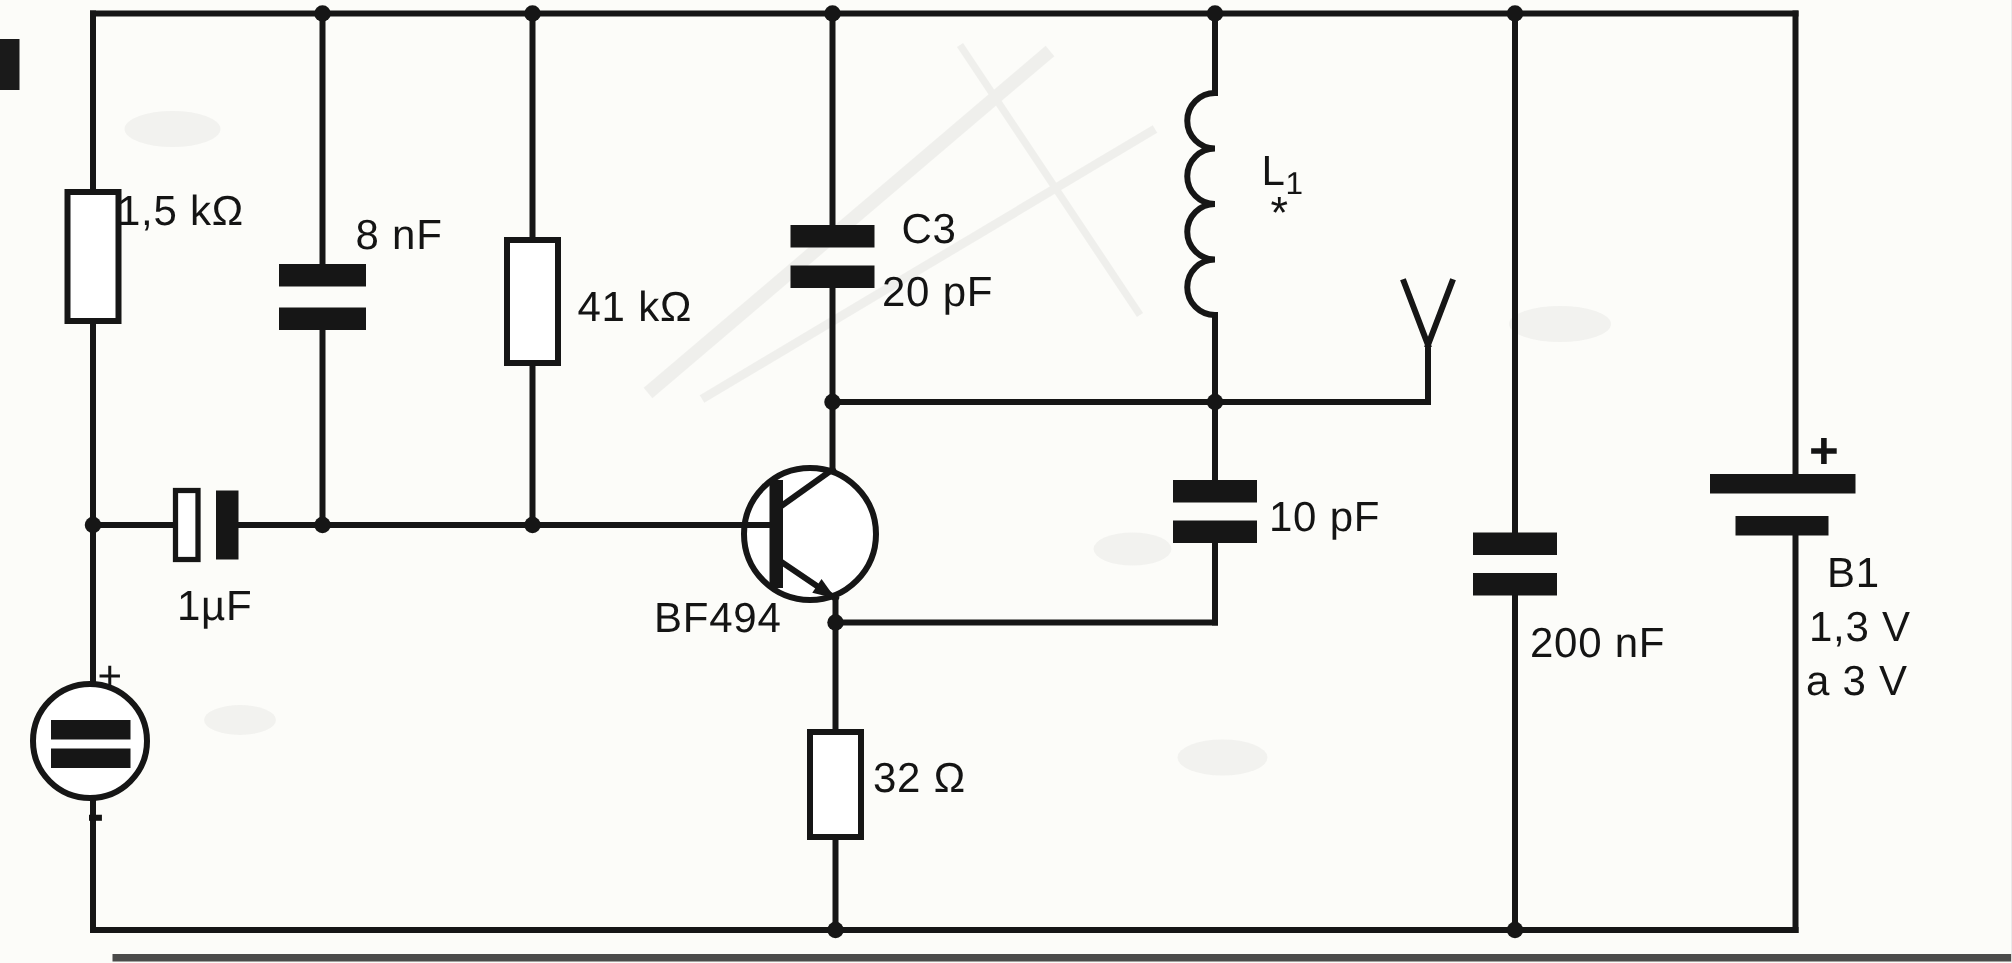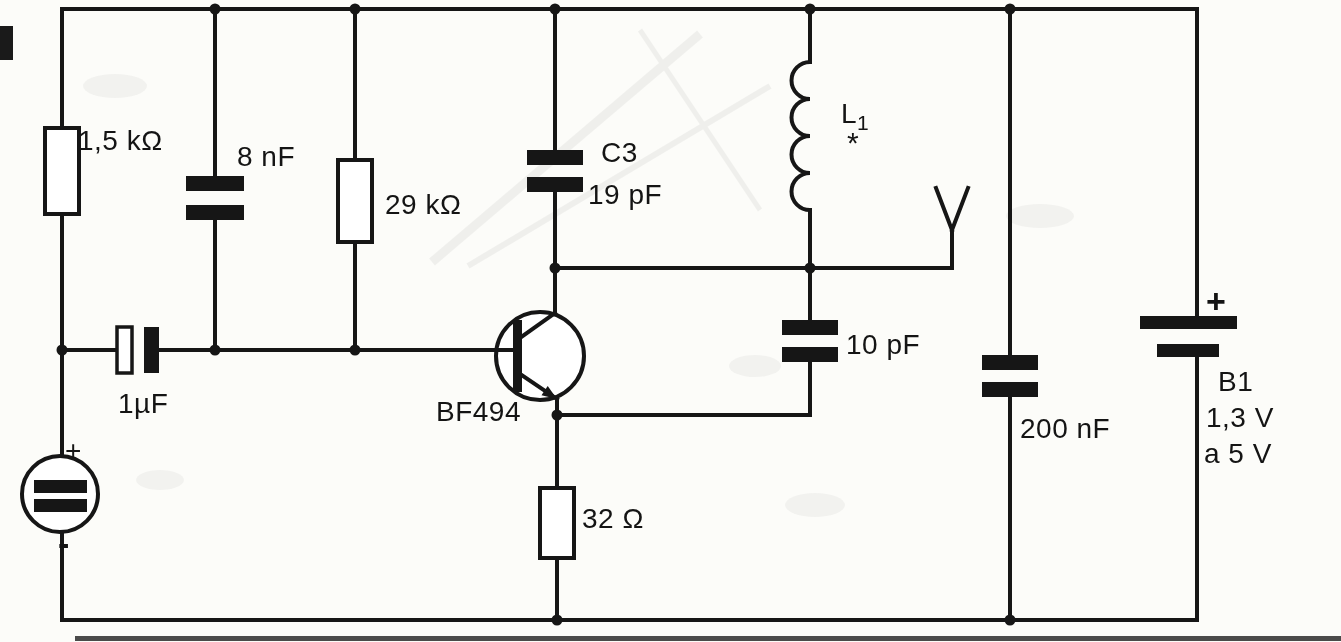--- a/index.html
+++ b/index.html
@@ -124,30 +124,30 @@
     </g>
 
     <g>
       <rect x="0" y="26" width="13" height="34" fill="#1a1a1a"></rect>
       <rect x="75" y="636" width="1266" height="5" fill="#2c2c2c" opacity="0.85"></rect>
     </g>
   </svg>
 
   <div class="lbl" style="left:78px;top:125px">1,5 kΩ</div>
   <div class="lbl" style="left:237px;top:141px">8 nF</div>
-  <div class="lbl" style="left:385px;top:189px">29 kΩ</div>
+  <div class="lbl" style="left:385px;top:189px">41 kΩ</div>
   <div class="lbl" style="left:601px;top:137px">C3</div>
-  <div class="lbl" style="left:588px;top:179px">19 pF</div>
+  <div class="lbl" style="left:588px;top:179px">20 pF</div>
   <div class="lbl" style="left:841px;top:98px"><span>L</span><sub>1</sub></div>
   <div class="lbl star" style="left:847px;top:126px">*</div>
   <div class="lbl" style="left:846px;top:329px">10 pF</div>
   <div class="lbl" style="left:1020px;top:413px">200 nF</div>
   <div class="lbl big" style="left:1206px;top:282px">+</div>
   <div class="lbl" style="left:1218px;top:366px">B1</div>
   <div class="lbl" style="left:1206px;top:402px">1,3 V</div>
-  <div class="lbl" style="left:1204px;top:438px">a 5 V</div>
+  <div class="lbl" style="left:1204px;top:438px">a 3 V</div>
   <div class="lbl" style="left:118px;top:388px">1µF</div>
   <div class="lbl" style="left:436px;top:396px">BF494</div>
   <div class="lbl" style="left:582px;top:503px">32 Ω</div>
   <div class="lbl" style="left:65px;top:435px">+</div>
   <div class="lbl big" style="left:58px;top:524px">-</div>
 
 </div>
 
 </body></html>

